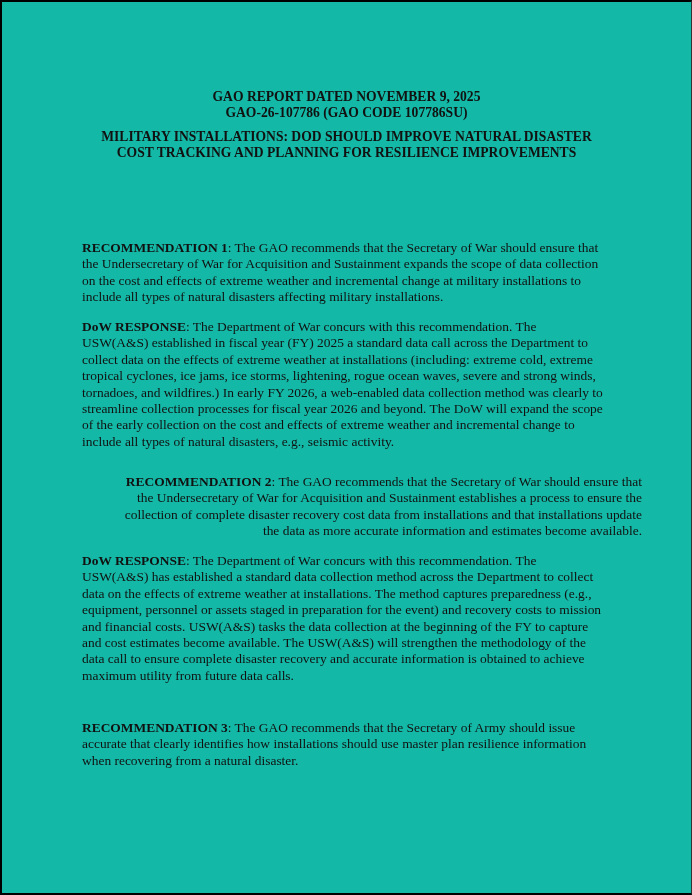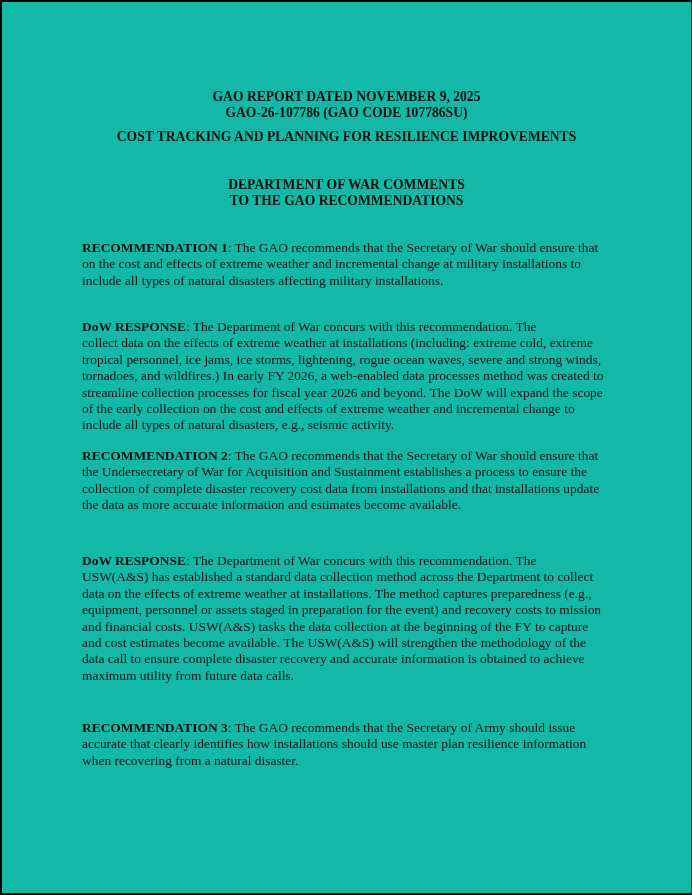--- a/index.html
+++ b/index.html
@@ -33,54 +33,53 @@
     width: 560px;
     font-size: 13.45px;
     line-height: 16.4px;
     margin: 0;
     white-space: nowrap;
   }
   .para .line { display: block; }
   .lead { font-weight: bold; }
   .p1 { top: 238px; }
   .p2 { top: 317px; }
-  .p3 { top: 446px; }
+  .p3 { top: 472px; text-align: right; }
   .p4 { top: 551px; }
   .p5 { top: 718px; }
 </style>
 </head>
 <body>
 
 <div class="page">
 
   <div class="header h1">
     <div>GAO REPORT DATED NOVEMBER 9, 2025</div>
     <div>GAO-26-107786 (GAO CODE 107786SU)</div>
   </div>
 
   <div class="header h2">
+    <div>MILITARY INSTALLATIONS: DOD SHOULD IMPROVE NATURAL DISASTER</div>
     <div>COST TRACKING AND PLANNING FOR RESILIENCE IMPROVEMENTS</div>
   </div>
 
-  <div class="header h3">
-    <div>DEPARTMENT OF WAR COMMENTS</div>
-    <div>TO THE GAO RECOMMENDATIONS</div>
-  </div>
 
   <p class="para p1">
     <span class="line"><span class="lead">RECOMMENDATION 1</span><span>:  The GAO recommends that the Secretary of War should ensure that</span></span>
+    <span class="line">the Undersecretary of War for Acquisition and Sustainment expands the scope of data collection</span>
     <span class="line">on the cost and effects of extreme weather and incremental change at military installations to</span>
     <span class="line">include all types of natural disasters affecting military installations.</span>
   </p>
 
   <p class="para p2">
     <span class="line"><span class="lead">DoW RESPONSE</span><span>: The Department of War concurs with this recommendation. The</span></span>
+    <span class="line">USW(A&amp;S) established in fiscal year (FY) 2025 a standard data call across the Department to</span>
     <span class="line">collect data on the effects of extreme weather at installations (including: extreme cold, extreme</span>
-    <span class="line">tropical personnel, ice jams, ice storms, lightening, rogue ocean waves, severe and strong winds,</span>
-    <span class="line">tornadoes, and wildfires.) In early FY 2026, a web-enabled data processes method was created to</span>
+    <span class="line">tropical cyclones, ice jams, ice storms, lightening, rogue ocean waves, severe and strong winds,</span>
+    <span class="line">tornadoes, and wildfires.) In early FY 2026, a web-enabled data collection method was clearly to</span>
     <span class="line">streamline collection processes for fiscal year 2026 and beyond. The DoW will expand the scope</span>
     <span class="line">of the early collection on the cost and effects of extreme weather and incremental change to</span>
     <span class="line">include all types of natural disasters, e.g., seismic activity.</span>
   </p>
 
   <p class="para p3">
     <span class="line"><span class="lead">RECOMMENDATION 2</span><span>:  The GAO recommends that the Secretary of War should ensure that</span></span>
     <span class="line">the Undersecretary of War for Acquisition and Sustainment establishes a process to ensure the</span>
     <span class="line">collection of complete disaster recovery cost data from installations and that installations update</span>
     <span class="line">the data as more accurate information and estimates become available.</span>

